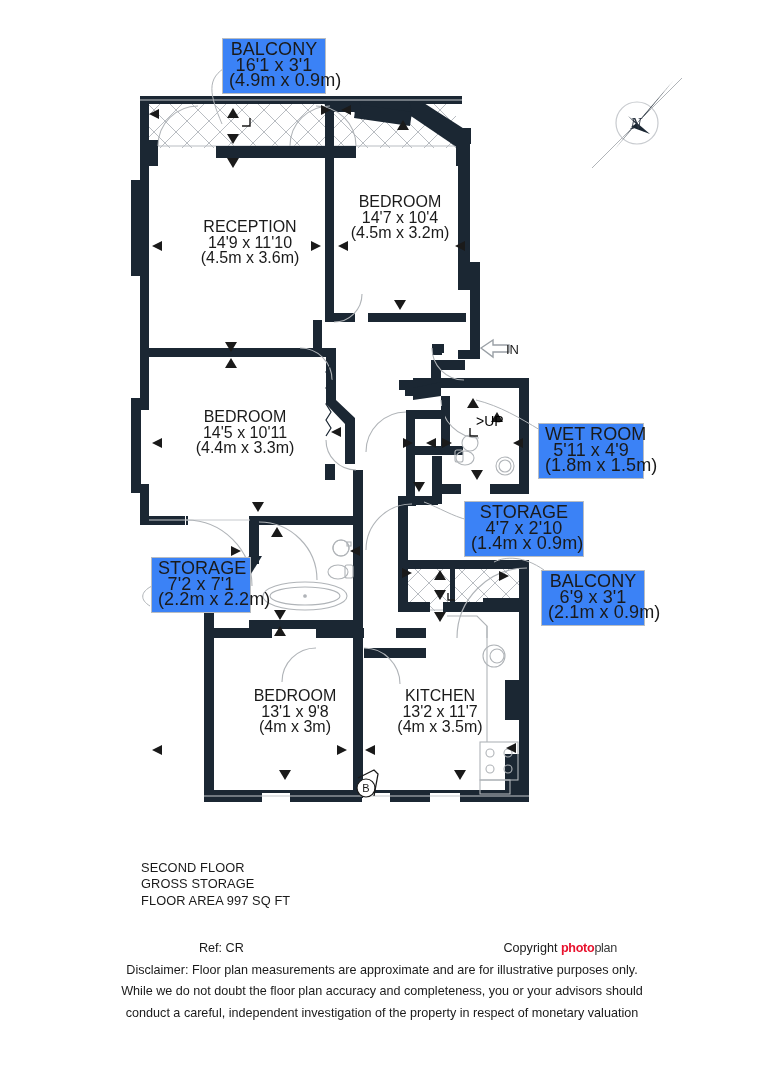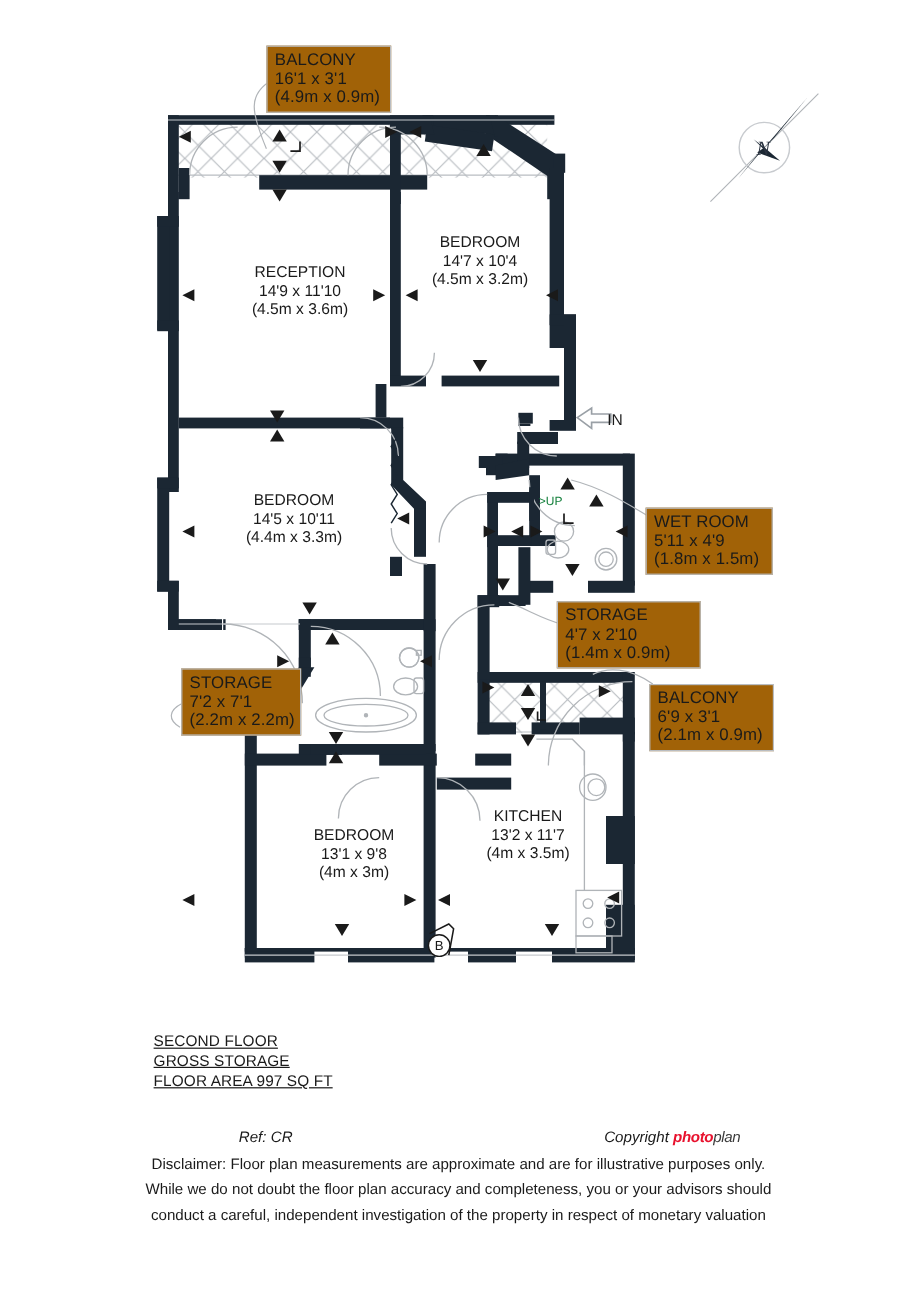--- a/index.html
+++ b/index.html
@@ -25,87 +25,87 @@
     position: absolute;
     left: 0;
     top: 0;
     width: 764px;
     height: 840px;
   }
   
   .room-label {
     position: absolute;
     border: 1px solid #b9bdc2;
-    background: #a16207;
-    font-size: 14px;
+    background: #3b82f6;
+    text-align: center;
+    font-size: 18px;
     line-height: 15.6px;
     color: #1a1a1a;
     padding: 3px 6px 4px 6px;
     white-space: nowrap;
     box-sizing: border-box;
     letter-spacing: 0.1px;
   }
   .room-label .rl-name { display:block; }
   .room-label .rl-imp  { display:block; }
   .room-label .rl-met  { display:block; }
   .plain-label {
     position: absolute;
-    font-size: 13px;
+    font-size: 16px;
     line-height: 15.6px;
     color: #1a1a1a;
     text-align: center;
     white-space: nowrap;
   }
   .plain-label .rl-name,
   .plain-label .rl-imp,
   .plain-label .rl-met { display:block; }
 
   
   .in-text {
     position: absolute;
     font-size: 13px;
     color: #1a1a1a;
   }
   .up-text {
     position: absolute;
-    font-size: 10px;
-    color: #15803d;
+    font-size: 14px;
+    color: #000000;
+    margin-left: 27px;
   }
 
   
   .floor-summary {
     position: absolute;
-    left: 128px;
+    left: 141px;
     top: 860px;
     font-size: 12.8px;
     line-height: 16.4px;
     color: #1a1a1a;
     letter-spacing: 0.1px;
-    text-decoration: underline;
   }
   .floor-summary span { display: block; }
 
   .disclaimer {
     position: absolute;
     left: 0;
     top: 938px;
     width: 764px;
     text-align: center;
     font-size: 12.6px;
     line-height: 21.5px;
     color: #1a1a1a;
   }
   .disclaimer .area-line { display: block; }
   .ref-row {
     display: block;
     position: relative;
     width: 470px;
     margin: 0 auto;
     text-align: left;
-    font-style: italic;
   }
   .ref-row .ref { display: inline-block; padding-left: 52px; }
   .ref-row .copy {
     position: absolute;
     right: 0;
     top: 0;
     white-space: nowrap;
   }
   .logo-photo {
     color: #e8112d;
@@ -492,21 +492,21 @@
     <span class="rl-imp">6'9 x 3'1</span>
     <span class="rl-met">(2.1m x 0.9m)</span>
   </div>
 
   <div class="plain-label" style="left:225px; top:688px; width:140px;">
     <span class="rl-name">BEDROOM</span>
     <span class="rl-imp">13'1 x 9'8</span>
     <span class="rl-met">(4m x 3m)</span>
   </div>
 
-  <div class="plain-label" style="left:370px; top:672px; width:140px;">
+  <div class="plain-label" style="left:370px; top:688px; width:140px;">
     <span class="rl-name">KITCHEN</span>
     <span class="rl-imp">13'2 x 11'7</span>
     <span class="rl-met">(4m x 3.5m)</span>
   </div>
 
   <div class="in-text" style="left:506px; top:342px;">IN</div>
 
   <div class="up-text" style="left:449px; top:413px;">&gt;UP</div>
 
   <div class="floor-summary">

